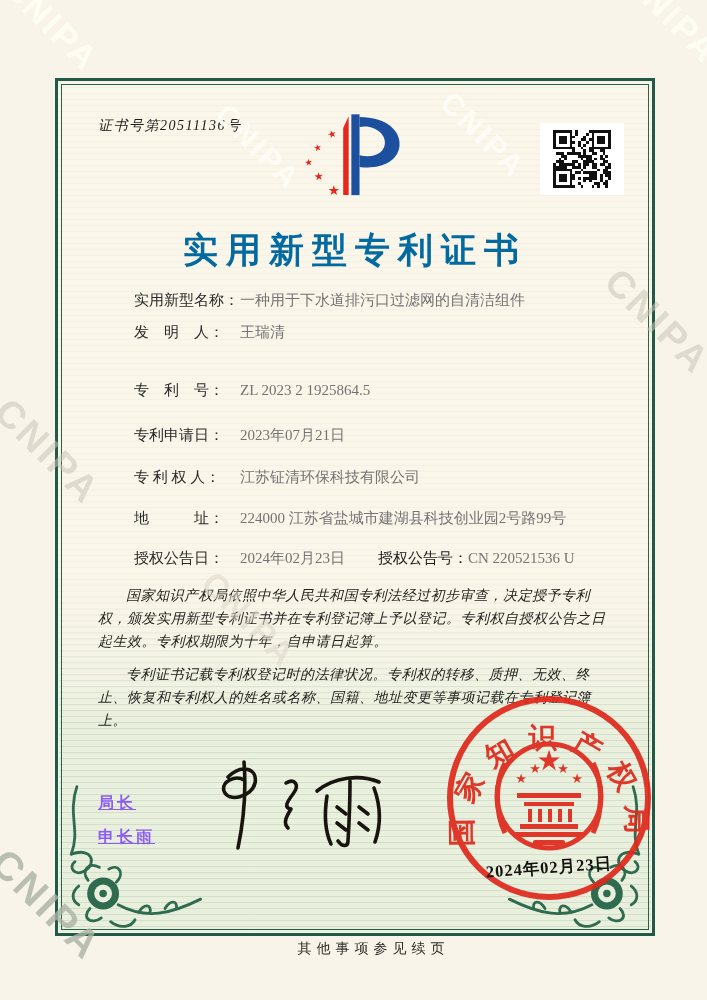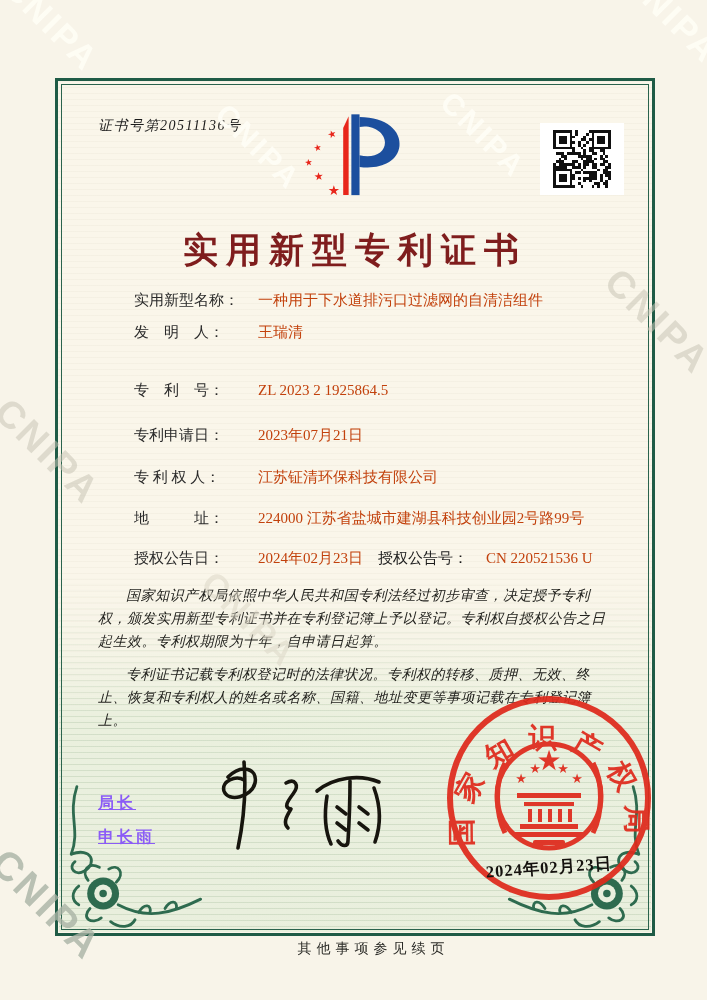--- a/index.html
+++ b/index.html
@@ -42,28 +42,28 @@
   
   .cert-no{position:absolute;left:40px;top:36px;font-size:14px;letter-spacing:1.5px;z-index:6;font-style:italic;}
   .logo{position:absolute;left:50%;transform:translateX(-50%);top:26px;width:118px;height:100px;z-index:6;}
   .qr-box{position:absolute;left:482px;top:42px;width:84px;height:72px;background:#fff;z-index:6;
           display:flex;align-items:center;justify-content:center;}
   .qr{width:58px;height:58px;display:grid;grid-template-columns:repeat(21,1fr);grid-template-rows:repeat(21,1fr);background:#fff;}
   .qr div{width:100%;height:100%;}
   .qr .d{background:#111;}
   .title{
     position:absolute;left:0;right:0;top:146px;text-align:center;
-    font-size:35px;font-weight:bold;letter-spacing:8px;color:#7f1d1d;z-index:6;
+    font-size:35px;font-weight:bold;letter-spacing:8px;color:#0369a1;z-index:6;
   }
 
   
   .fields{position:absolute;left:40px;right:30px;top:210px;font-size:15px;z-index:6;}
   .field-row{position:absolute;left:0;right:0;white-space:nowrap;}
   .f-label{display:inline-block;min-width:106px;color:#2a2a2a;margin-left:36px;}
-  .f-value{color:#c2410c;margin-left:18px;}
+  .f-value{color:#737373;}
   .pair2{position:absolute;left:280px;top:0;}
 
   
   .body-text{position:absolute;left:40px;width:518px;top:503px;z-index:6;
     font-size:14px;line-height:23px;font-style:italic;letter-spacing:.5px;color:#23231f;}
   .body-text p{margin:0 0 10px;text-indent:2em;}
 
   
   .sig-block{position:absolute;left:40px;top:712px;z-index:6;
     font-family:"Liberation Sans","DejaVu Sans",sans-serif;font-weight:bold;font-size:16px;

